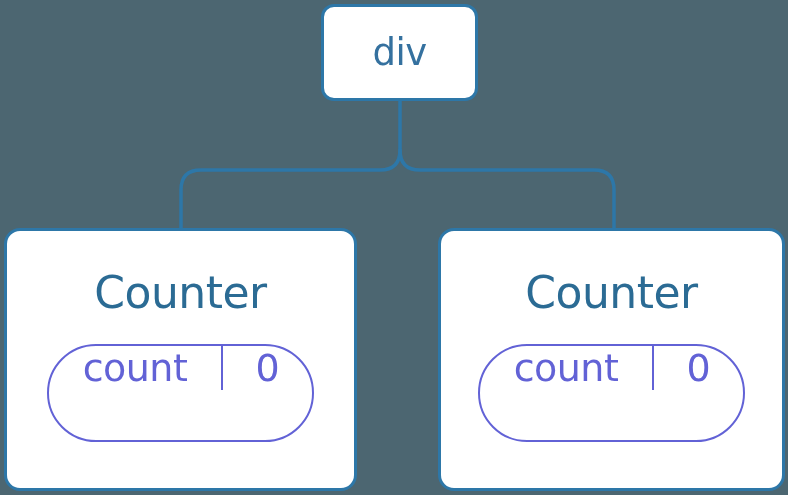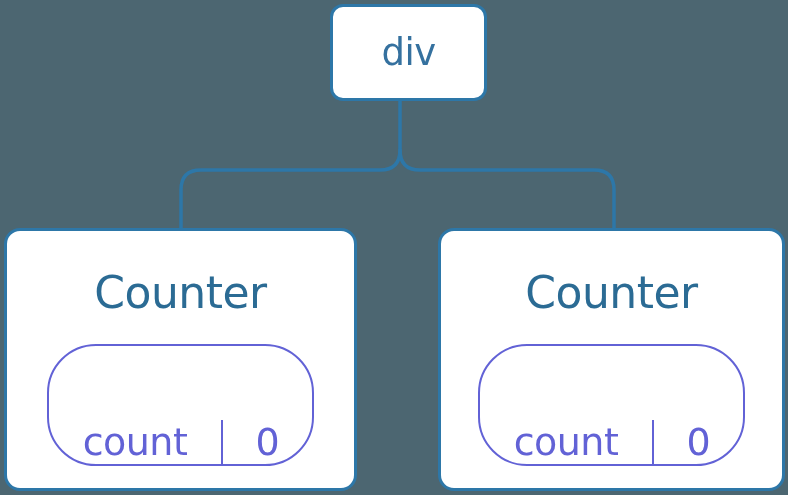--- a/index.html
+++ b/index.html
@@ -29,21 +29,21 @@
     stroke-linecap: round;
     stroke-linejoin: round;
   }
   .node {
     position: absolute;
     background: #ffffff;
     border: 3px solid #2d77a8;
     box-sizing: border-box;
   }
   .root-node {
-    left: 330px;
+    left: 321px;
     top: 4px;
     width: 157px;
     height: 97px;
     border-radius: 13px;
     display: flex;
     align-items: center;
     justify-content: center;
   }
   .root-label {
     color: #35719f;
@@ -62,27 +62,27 @@
   .card-right { left: 438px; width: 347px; }
   .card-title {
     margin-top: 36px;
     color: #2b6b94;
     font-size: 44px;
     letter-spacing: -0.5px;
   }
   .state-pill {
     margin-top: 26px;
     width: 267px;
-    height: 122px;
+    height: 98px;
     box-sizing: border-box;
     border: 2px solid #6262d6;
     border-radius: 49px;
     background: #ffffff;
     display: flex;
-    align-items: flex-end;
+    align-items: flex-start;
     overflow: hidden;
   }
   .pill-key {
     width: 172px;
     display: flex;
     align-items: center;
     justify-content: center;
     border-right: 2px solid #6262d6;
     color: #6262d6;
     font-size: 38px;

